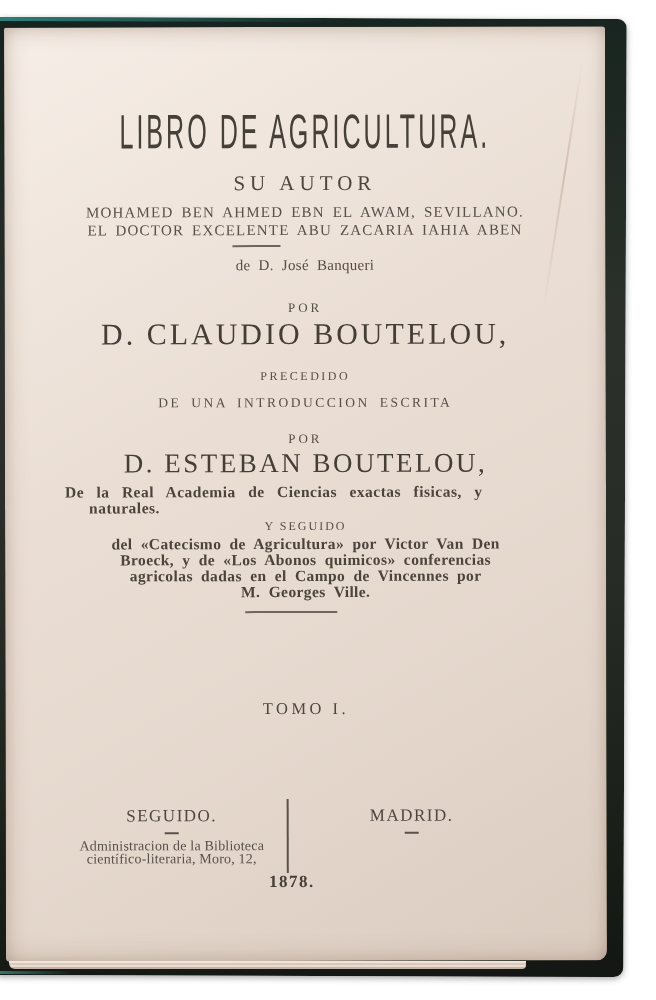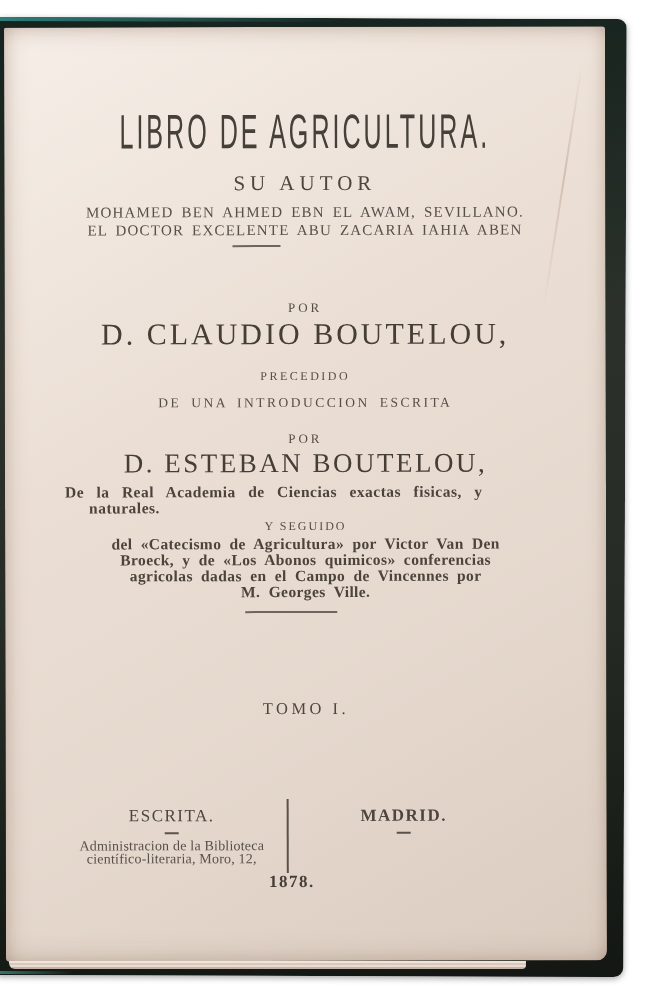--- a/index.html
+++ b/index.html
@@ -86,21 +86,21 @@
   }
   .academia .indent { padding-left:24px; word-spacing:normal; }
 
   .y-seguido { top:492px; font-size:12px; letter-spacing:2px; color:#564e46; }
   .seguido { top:509px; font-size:15.5px; font-weight:bold; line-height:16px; word-spacing:4px; letter-spacing:0.4px; color:#4c443c; }
 
   .tomo { top:672px; font-size:16.5px; letter-spacing:3.5px; color:#4e463e; }
 
   .imprint-col { position:absolute; top:779px; text-align:center; }
   .imprint-col.left  { left:28px;  width:276px; }
-  .imprint-col.right { left:292px; width:212px;font-weight:bold; }
+  .imprint-col.right { left:300px; width:212px; }
   .city { font-size:17px; letter-spacing:1.5px; line-height:20px; color:#4e463e; }
   .dash { width:14px; height:1.5px; background:#5a524a; margin:6px auto 5px; }
   .addr { font-size:14px; line-height:13px; letter-spacing:0.2px; color:#57504a; }
   .imprint-divider { position:absolute; left:281px; top:772px; width:1.5px; height:74px; background:#5a524a; }
 
   .year { top:845px; left:0; width:572px; font-size:17px; font-weight:bold; letter-spacing:1.5px; color:#453e37; }
 </style>
 </head>
 <body>
 
@@ -115,20 +115,21 @@
     <div class="block su-autor">SU AUTOR</div>
 
     <div class="block author-lines">
       <div>MOHAMED BEN AHMED EBN EL AWAM, SEVILLANO.</div>
       <div>EL DOCTOR EXCELENTE ABU ZACARIA IAHIA ABEN</div>
     </div>
 
     <div class="rule rule1"></div>
 
     <div class="block arreglo">
+      <div>de D. José Banqueri</div>
     </div>
 
     <div class="block por por1">POR</div>
 
     <div class="block claudio">D. CLAUDIO BOUTELOU,</div>
 
     <div class="block precedido">PRECEDIDO</div>
 
     <div class="block intro-line">DE UNA INTRODUCCION ESCRITA</div>
 
@@ -148,21 +149,21 @@
       <div>Broeck, y de «Los Abonos quimicos» conferencias</div>
       <div>agricolas dadas en el Campo de Vincennes por</div>
       <div>M. Georges Ville.</div>
     </div>
 
     <div class="rule rule2"></div>
 
     <div class="block tomo">TOMO I.</div>
 
     <div class="imprint-col left">
-      <div class="city">ESCRITA.</div>
+      <div class="city">SEGUIDO.</div>
       <div class="dash"></div>
       <div class="addr">Administracion de la Biblioteca</div>
       <div class="addr">científico-literaria, Moro, 12,</div>
     </div>
 
     <div class="imprint-divider"></div>
 
     <div class="imprint-col right">
       <div class="city">MADRID.</div>
       <div class="dash"></div>

